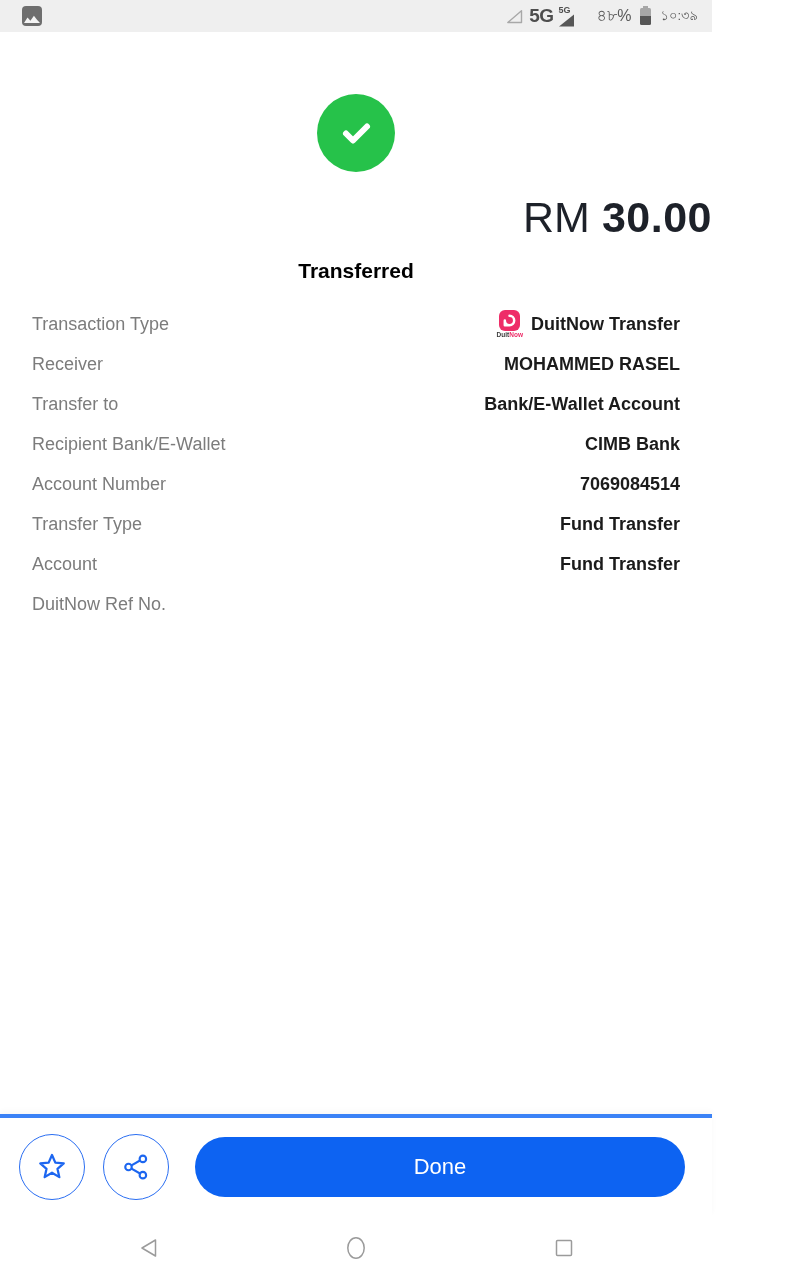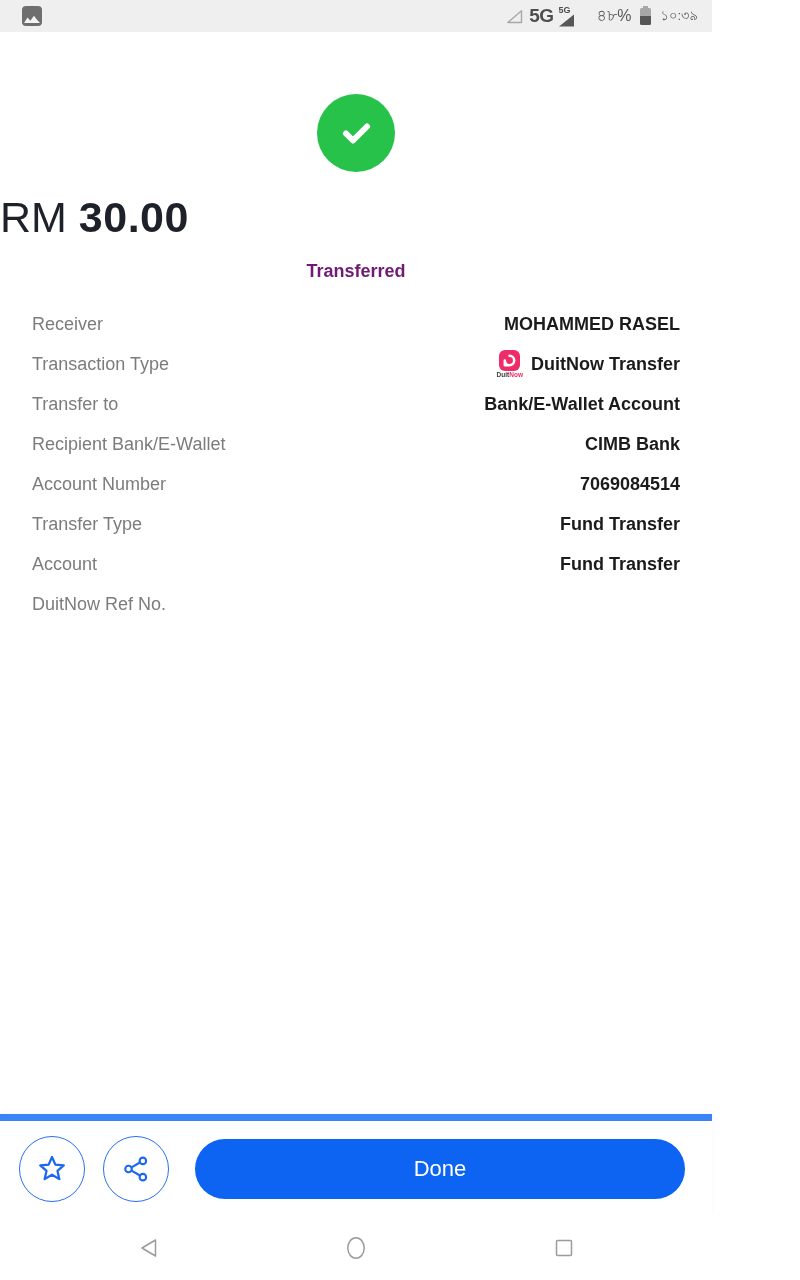--- a/index.html
+++ b/index.html
@@ -53,34 +53,34 @@
 
   
   .content { padding-top: 62px; }
   .check-circle {
     width: 78px; height: 78px; border-radius: 50%;
     background: #26c24a;
     margin: 0 auto;
     display: flex; align-items: center; justify-content: center;
   }
   .amount {
-    text-align: left;
+    text-align: right;
     margin-top: 20px;
     font-size: 43px;
     color: #1d2129;
     line-height: 50px;
   }
   .amount .cur { font-weight: 400; }
   .amount .val { font-weight: 700; letter-spacing: 0.5px; }
   .status-text {
     text-align: center;
     margin-top: 16px;
-    font-size: 18px;
+    font-size: 21px;
     font-weight: 600;
-    color: #701a75;
+    color: #000000;
     line-height: 26px;
   }
   .rows { margin-top: 20px; padding: 0 32px; }
   .row {
     height: 40px;
     display: flex;
     align-items: center;
     justify-content: space-between;
   }
   .row .label { font-size: 18px; color: #7c7c7c; font-weight: 400; white-space: nowrap; }
@@ -98,21 +98,21 @@
   }
   .duitnow-wordmark { font-size: 6.5px; font-weight: 700; margin-top: 1px; letter-spacing: 0; }
   .duitnow-wordmark .p1 { color: #3a3a3a; }
   .duitnow-wordmark .p2 { color: #ee2d68; }
 
   
   .action-bar {
     position: absolute;
     left: 0; right: 0; bottom: 64px;
     height: 102px;
-    border-top: 7px solid #3b82f6;
+    border-top: 4px solid #3b82f6;
     box-shadow: 0 -3px 6px rgba(0,0,0,0.03);
     background: #ffffff;
     display: flex;
     align-items: center;
     padding: 0 27px 0 19px;
     gap: 18px;
   }
   .round-btn {
     width: 66px; height: 66px; border-radius: 50%;
     background: #ffffff;
@@ -187,40 +187,40 @@
     <div class="amount">
       <span class="cur">RM</span>
       <span class="val">30.00</span>
     </div>
 
     <div class="status-text">Transferred</div>
 
     <div class="rows">
 
       <div class="row">
-        <span class="label">Receiver</span>
-        <span class="value">MOHAMMED RASEL</span>
-      </div>
-
-      <div class="row">
         <span class="label">Transaction Type</span>
         <span class="value">
           <span class="duitnow-logo">
             <span class="duitnow-badge">
               <svg width="15" height="15" viewBox="0 0 24 24">
                 <path d="M12 4.5 a7.5 7.5 0 1 1 -7.5 7.5 L4.5 19.5 L9 19.5" fill="none" stroke="#ffffff" stroke-width="4" stroke-linecap="round" stroke-linejoin="round"></path>
               </svg>
             </span>
             <span class="duitnow-wordmark"><span class="p1">Duit</span><span class="p2">Now</span></span>
           </span>
           <span>DuitNow Transfer</span>
         </span>
       </div>
 
       <div class="row">
+        <span class="label">Receiver</span>
+        <span class="value">MOHAMMED RASEL</span>
+      </div>
+
+      <div class="row">
         <span class="label">Transfer to</span>
         <span class="value">Bank/E-Wallet Account</span>
       </div>
 
       <div class="row">
         <span class="label">Recipient Bank/E-Wallet</span>
         <span class="value">CIMB Bank</span>
       </div>
 
       <div class="row">

